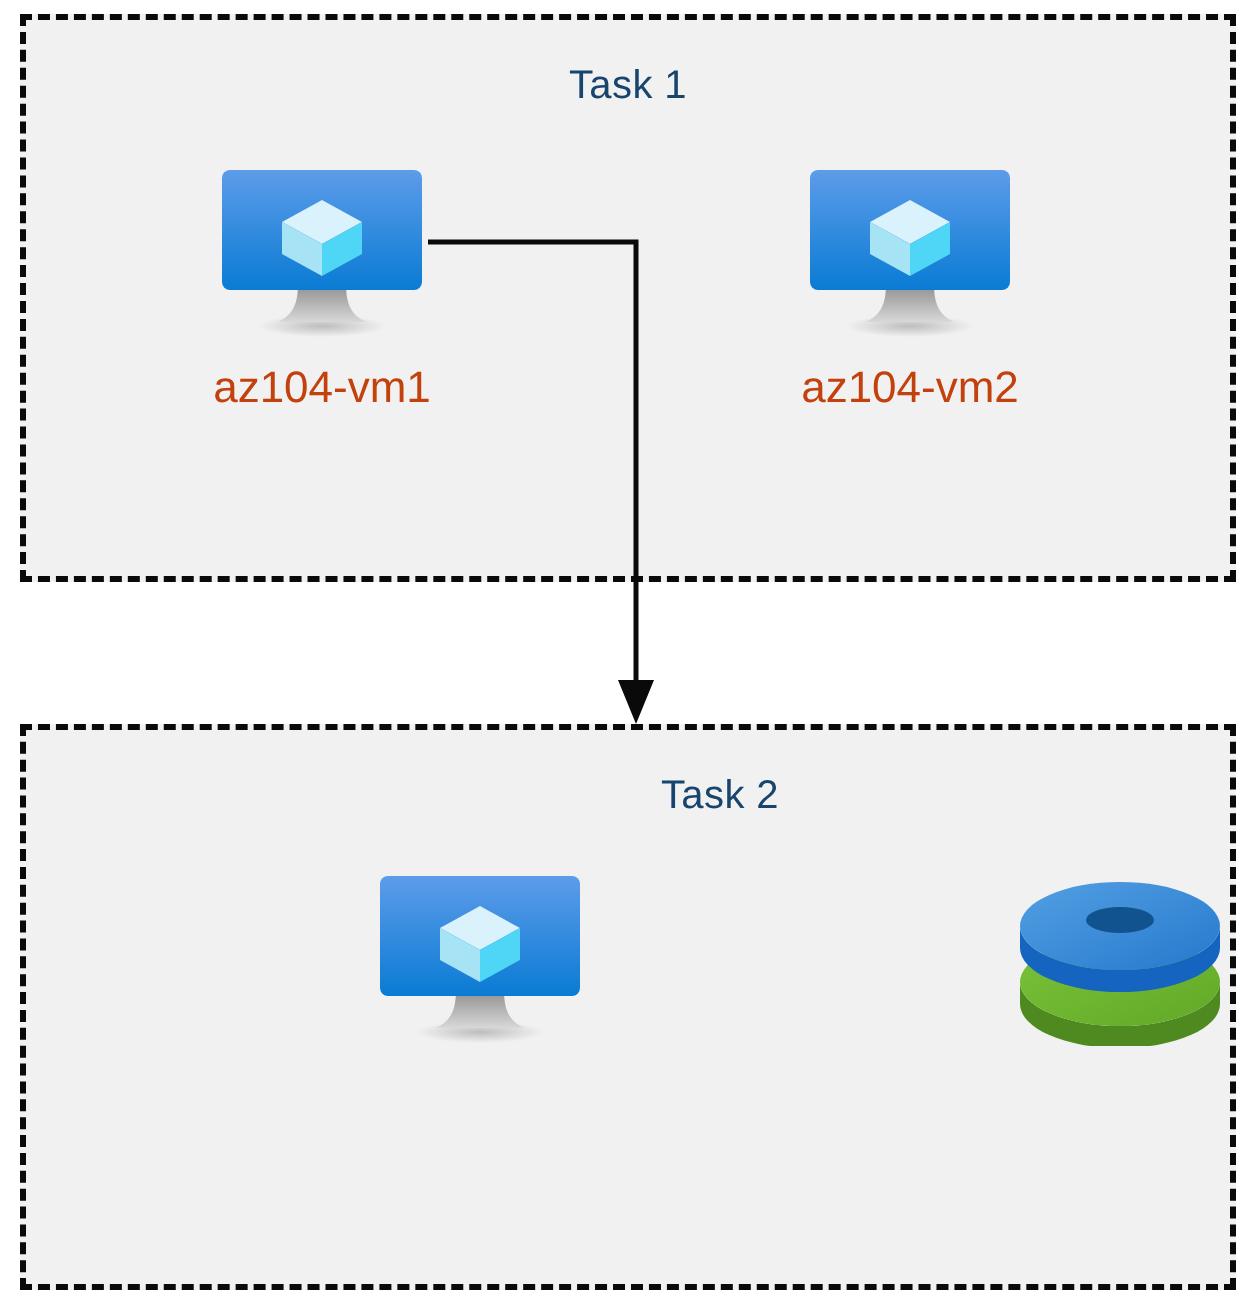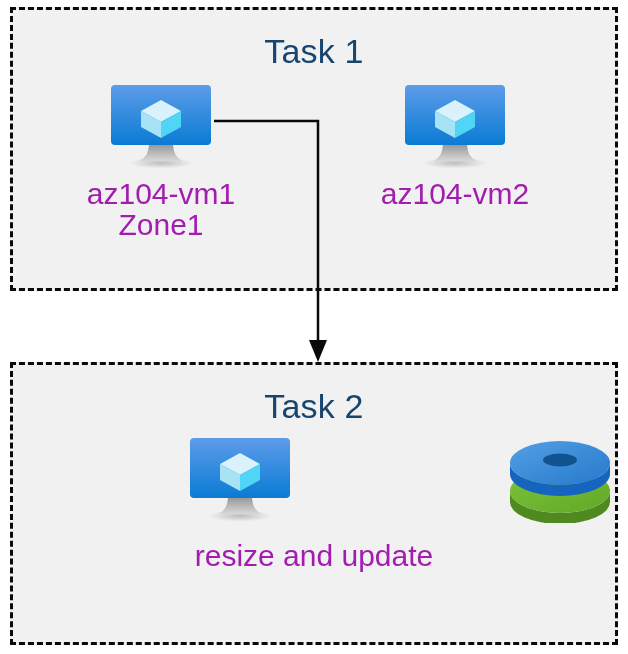--- a/index.html
+++ b/index.html
@@ -23,44 +23,44 @@
   }
 
   
   .task-box {
     position: absolute;
     background: #f1f1f1;
     border: 3px dashed #0a0a0a;
     box-sizing: border-box;
   }
   #task1-box { left: 10px;  top: 7px;   width: 608px; height: 284px; }
-  #task2-box { left: 10px;  top: 362px; width: 608px; height: 283px; }
+  #task2-box { left: 10px;  top: 362px; width: 608px; height: 283px; padding-left: 46px; }
 
   .task-title {
     position: absolute;
     width: 100%;
     text-align: center;
     color: #17456e;
-    font-size: 34px;
+    font-size: 20px;
     font-family: "Liberation Sans", sans-serif;
     letter-spacing: 0.2px;
     white-space: nowrap;
   }
   #task1-title { top: 22px; }
   #task2-title { top: 22px; }
 
   
   .node {
     position: absolute;
     text-align: center;
   }
   .node-label {
-    font-size: 30px;
+    font-size: 22px;
     line-height: 31px;
-    color: #a21caf;
+    color: #c2410c;
     white-space: pre;
     margin-top: 8px;
     font-family: "Liberation Sans", sans-serif;
   }
 
   
   .vm-icon {
     position: relative;
     margin: 0 auto;
   }
@@ -105,21 +105,21 @@
           <ellipse cx="54" cy="81" rx="32" ry="5.5" fill="url(#sh1)"></ellipse>
           <path d="M42 60 L66 60 C66 72 70 76 76 79 L32 79 C38 76 42 72 42 60 Z" fill="url(#std1)"></path>
           <rect x="4" y="3" width="100" height="60" rx="4" ry="4" fill="url(#scr1)"></rect>
           <g>
             <polygon points="54,18 74,29 54,40 34,29" fill="#d9f2fb"></polygon>
             <polygon points="34,29 54,40 54,56 34,45" fill="#a5e3f5"></polygon>
             <polygon points="74,29 54,40 54,56 74,45" fill="#4fd5f5"></polygon>
           </g>
         </svg>
       </div>
-      <div class="node-label"><span>az104-vm1</span><br><span>Zone1</span></div>
+      <div class="node-label"><span>az104-vm1</span><br></div>
     </div>
 
     <div class="node" style="left:342px; top:72px; width:200px;">
       <div class="vm-icon" style="width:108px;">
         <svg width="108" height="88" viewBox="0 0 108 88" xmlns="http://www.w3.org/2000/svg">
           <defs>
             <linearGradient id="scr2" x1="0" y1="0" x2="0" y2="1">
               <stop offset="0" stop-color="#5d9ce9"></stop>
               <stop offset="1" stop-color="#0a7bd4"></stop>
             </linearGradient>
@@ -195,23 +195,20 @@
           <ellipse cx="55" cy="52" rx="50" ry="22" fill="url(#dgreen)"></ellipse>
           <ellipse cx="55" cy="49" rx="17" ry="6.5" fill="#5da024"></ellipse>
 
           <path d="M5 24 a50 22 0 0 0 100 0 l0 11 a50 22 0 0 1 -100 0 Z" fill="#1565c0"></path>
           <ellipse cx="55" cy="24" rx="50" ry="22" fill="url(#dblue)"></ellipse>
           <ellipse cx="55" cy="21" rx="17" ry="6.5" fill="#10538f"></ellipse>
         </svg>
       </div>
     </div>
 
-    <div style="position:absolute; left:0; top:175px; width:100%; text-align:center;">
-      <span class="node-label" style="display:inline-block; margin:0;">resize and update</span>
-    </div>
   </div>
 
   <svg id="connector" viewBox="0 0 628 654" xmlns="http://www.w3.org/2000/svg">
     <path d="M214 121 L318 121 L318 348" fill="none" stroke="#0a0a0a" stroke-width="2.5"></path>
     <polygon points="318,362 309,340 327,340" fill="#0a0a0a"></polygon>
   </svg>
 
 </div>
 
 </body></html>

